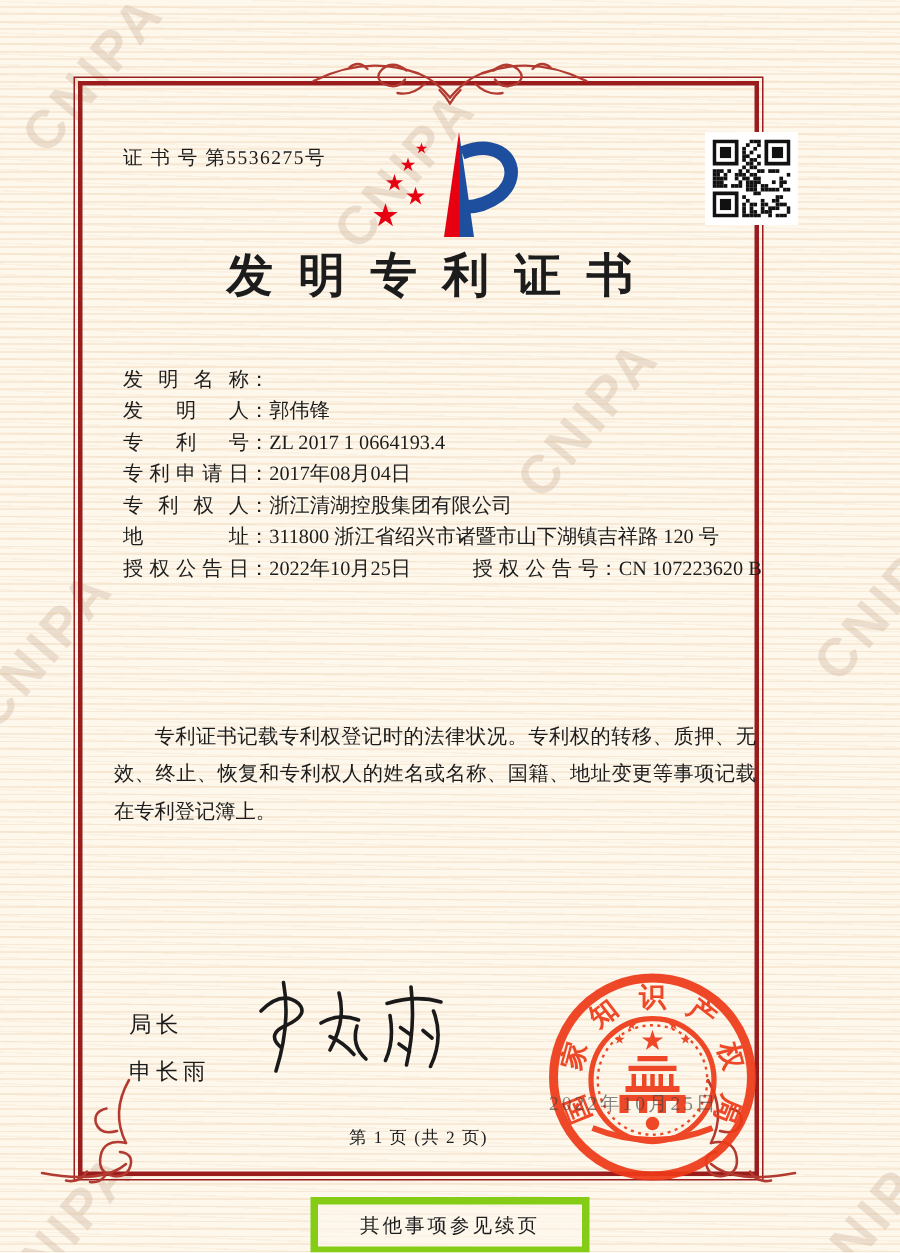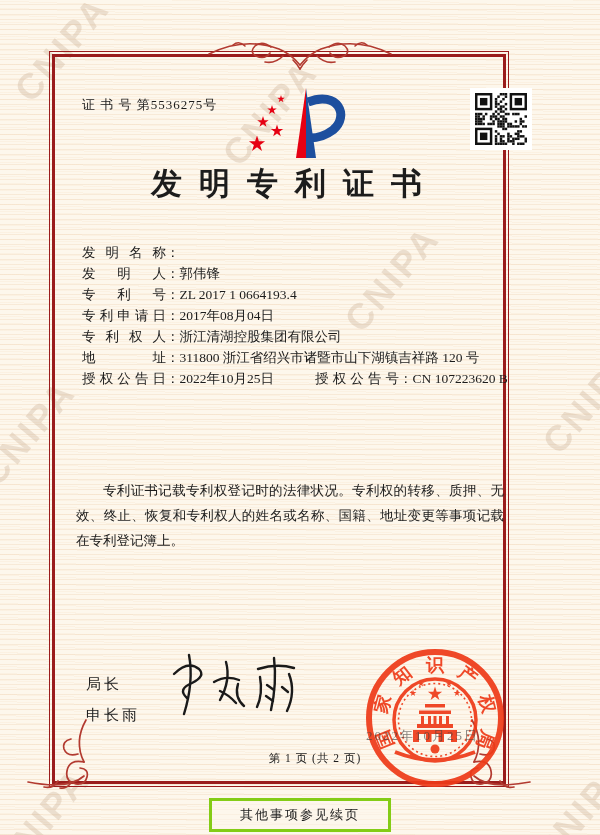--- a/index.html
+++ b/index.html
@@ -56,25 +56,25 @@
   }
   .signature-svg{position:absolute;left:158px;top:644px;width:170px;height:85px;overflow:visible;}
   .seal{position:absolute;left:363px;top:646px;width:144px;height:144px;overflow:visible;}
   .seal-char{font-family:"Liberation Sans",sans-serif;font-weight:700;font-size:18px;}
   .seal-date{
     position:absolute;left:366px;top:727px;width:145px;
     font-size:13px;letter-spacing:2px;color:#3f3f3f;opacity:.62;white-space:nowrap;
   }
   .page-info{
     position:absolute;left:52px;top:751px;width:454px;text-align:center;
-    font-size:11.5px;letter-spacing:1px;padding-left:36px;
+    font-size:11.5px;letter-spacing:1px;
   }
   .note-box{
     position:absolute;left:50%;top:798px;transform:translateX(-50%);
-    border:3px solid #84cc16;padding:5px 28px;font-size:13px;letter-spacing:2px;
+    border:5px solid #84cc16;padding:5px 28px;font-size:13px;letter-spacing:2px;
     white-space:nowrap;background:rgba(253,247,236,.6);
   }
   .ornament{position:absolute;overflow:visible;pointer-events:none;}
   svg text{user-select:none;}
 </style>
 </head>
 <body>
 
 <div class="page">
 

